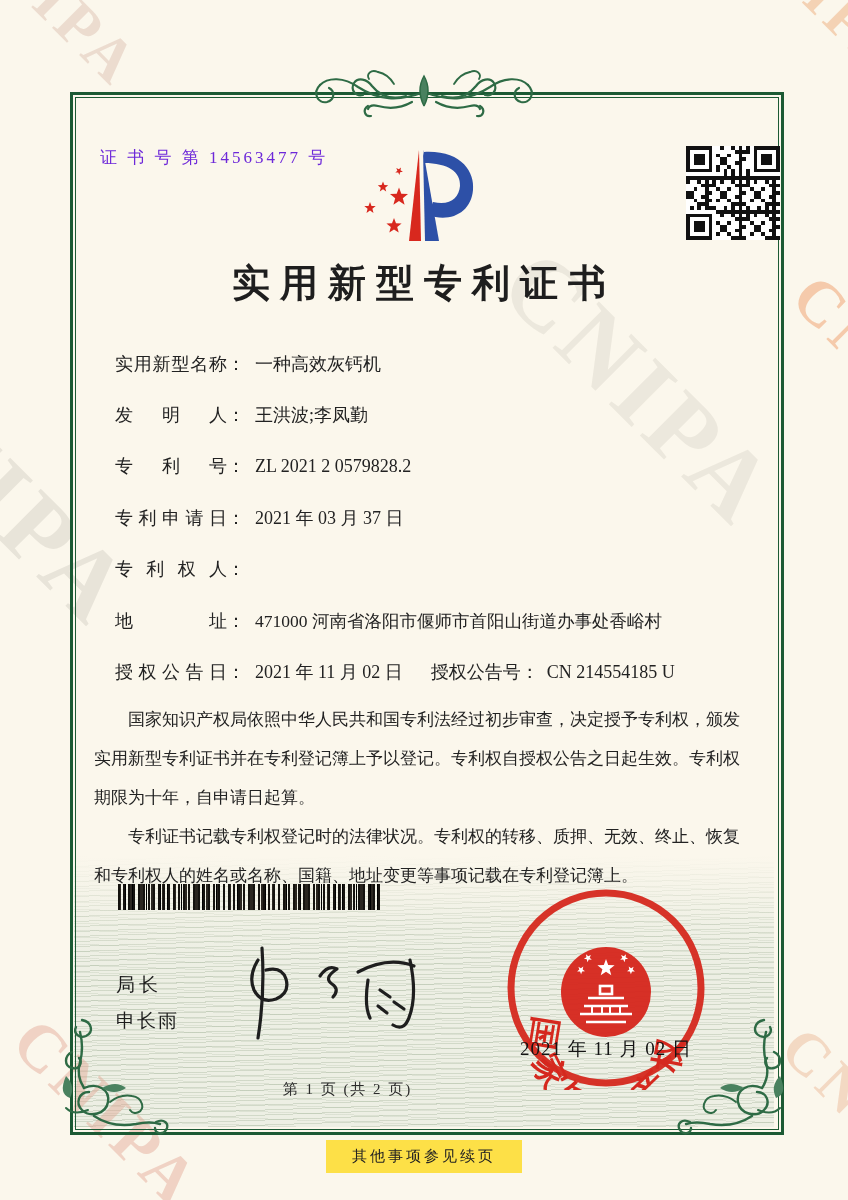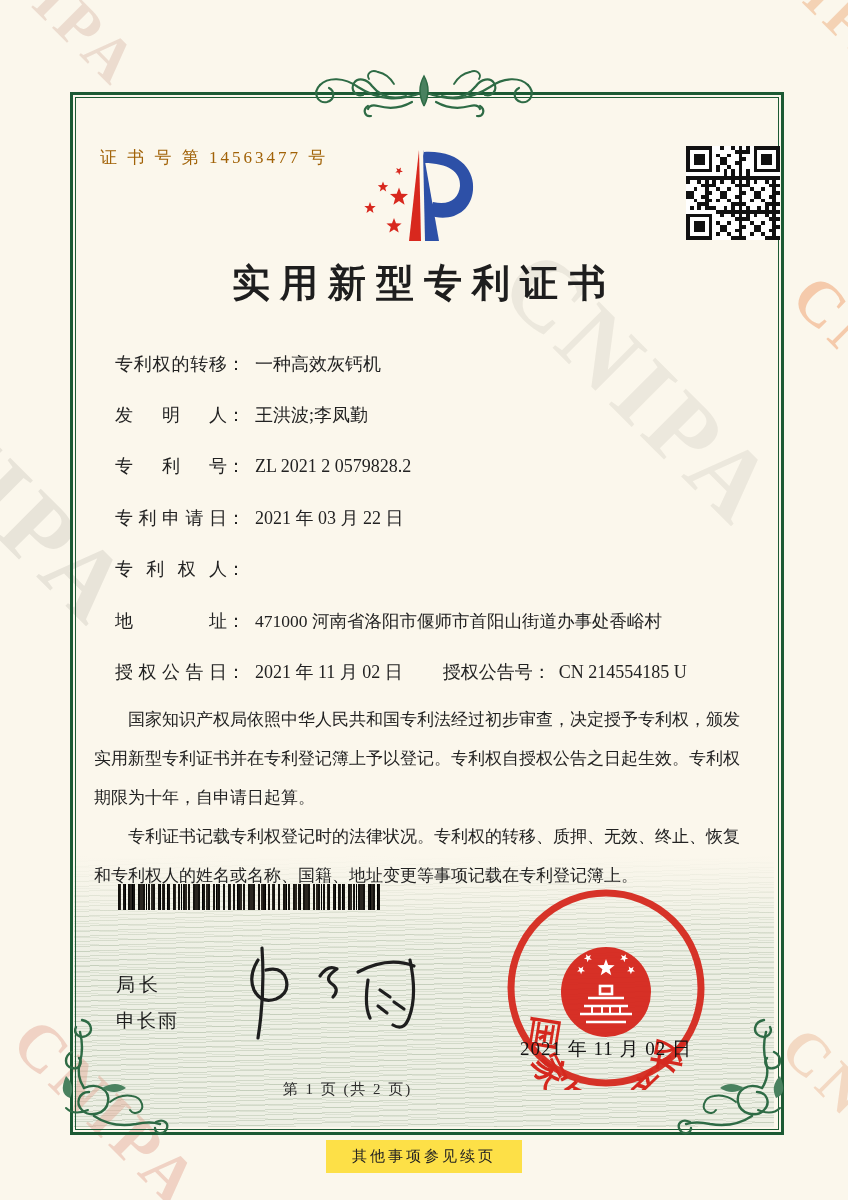--- a/index.html
+++ b/index.html
@@ -29,33 +29,33 @@
   }
   
   .frame{position:absolute;left:70px;top:92px;width:708px;height:1037px;
          border:3px solid #1c5a34;z-index:2;pointer-events:none;}
   .frame-inner{position:absolute;left:2px;top:2px;right:2px;bottom:2px;border:1px solid #1c5a34;}
   .ornament-top{position:absolute;left:304px;top:62px;z-index:3;}
   .corner-fl{position:absolute;z-index:3;}
   .corner-bl{left:52px;top:1018px;}
   .corner-br{left:666px;top:1018px;transform:scaleX(-1);}
   
-  .cert-no{position:absolute;left:100px;top:146px;font-size:17px;letter-spacing:3px;color:#a16207;z-index:4;}
+  .cert-no{position:absolute;left:100px;top:146px;font-size:17px;letter-spacing:3px;color:#6d28d9;z-index:4;}
   .logo{position:absolute;left:353px;top:140px;z-index:4;}
   .qr{position:absolute;left:686px;top:146px;width:94px;height:94px;z-index:4;}
   .title{position:absolute;left:0;top:258px;width:848px;text-align:center;
          font-size:38px;font-weight:bold;letter-spacing:10px;color:#1e1e1e;z-index:4;}
   
   .fields{position:absolute;left:115px;top:338px;width:650px;z-index:4;}
   .frow{height:51.4px;display:flex;align-items:center;font-size:18px;color:#222;}
   .flabel{display:inline-block;width:112px;text-align:justify;text-align-last:justify;flex:none;}
   .fcolon{flex:none;margin-right:10px;}
   .fvalue{white-space:nowrap;}
   .fvalue.small{font-size:17.5px;letter-spacing:0;}
-  .fpair2{margin-left:40px;display:flex;align-items:center;text-align:right;}
+  .fpair2{margin-left:28px;display:flex;align-items:center;text-align:right;}
   .fpair2 .fcolon{margin-right:8px;}
   
   .body-text{position:absolute;left:94px;top:700px;width:662px;z-index:4;}
   .body-text p{margin:0;text-indent:2em;font-size:17px;line-height:39px;color:#222;
                font-family:"Liberation Serif","DejaVu Serif",serif;}
   
   .barcode{position:absolute;left:118px;top:884px;width:262px;height:26px;z-index:4;
     background:
       repeating-linear-gradient(90deg,#15130f 0 2px,rgba(0,0,0,0) 2px 5px),
       repeating-linear-gradient(90deg,#2a2620 0 3px,rgba(0,0,0,0) 3px 11px),
@@ -472,38 +472,38 @@
         <rect x="88" y="96" width="4" height="4"></rect>
         <rect x="92" y="96" width="4" height="4"></rect>
         <rect x="96" y="96" width="4" height="4"></rect>
       </g>
   </svg>
 
   <div class="title">实用新型专利证书</div>
 
   <div class="fields">
     <div class="frow">
-      <span class="flabel">专利权的转移</span>
+      <span class="flabel">实用新型名称</span>
         <span class="fcolon">：</span>
       <span class="fvalue">一种高效灰钙机</span>
     </div>
     <div class="frow">
       <span class="flabel">发明人</span>
         <span class="fcolon">：</span>
       <span class="fvalue">王洪波;李凤勤</span>
     </div>
     <div class="frow">
       <span class="flabel">专利号</span>
         <span class="fcolon">：</span>
       <span class="fvalue">ZL 2021 2 0579828.2</span>
     </div>
     <div class="frow">
       <span class="flabel">专利申请日</span>
         <span class="fcolon">：</span>
-      <span class="fvalue">2021 年 03 月 22 日</span>
+      <span class="fvalue">2021 年 03 月 37 日</span>
     </div>
     <div class="frow">
       <span class="flabel">专利权人</span>
         <span class="fcolon">：</span>
     </div>
     <div class="frow">
       <span class="flabel">地址</span>
         <span class="fcolon">：</span>
       <span class="fvalue small">471000 河南省洛阳市偃师市首阳山街道办事处香峪村</span>
     </div>

